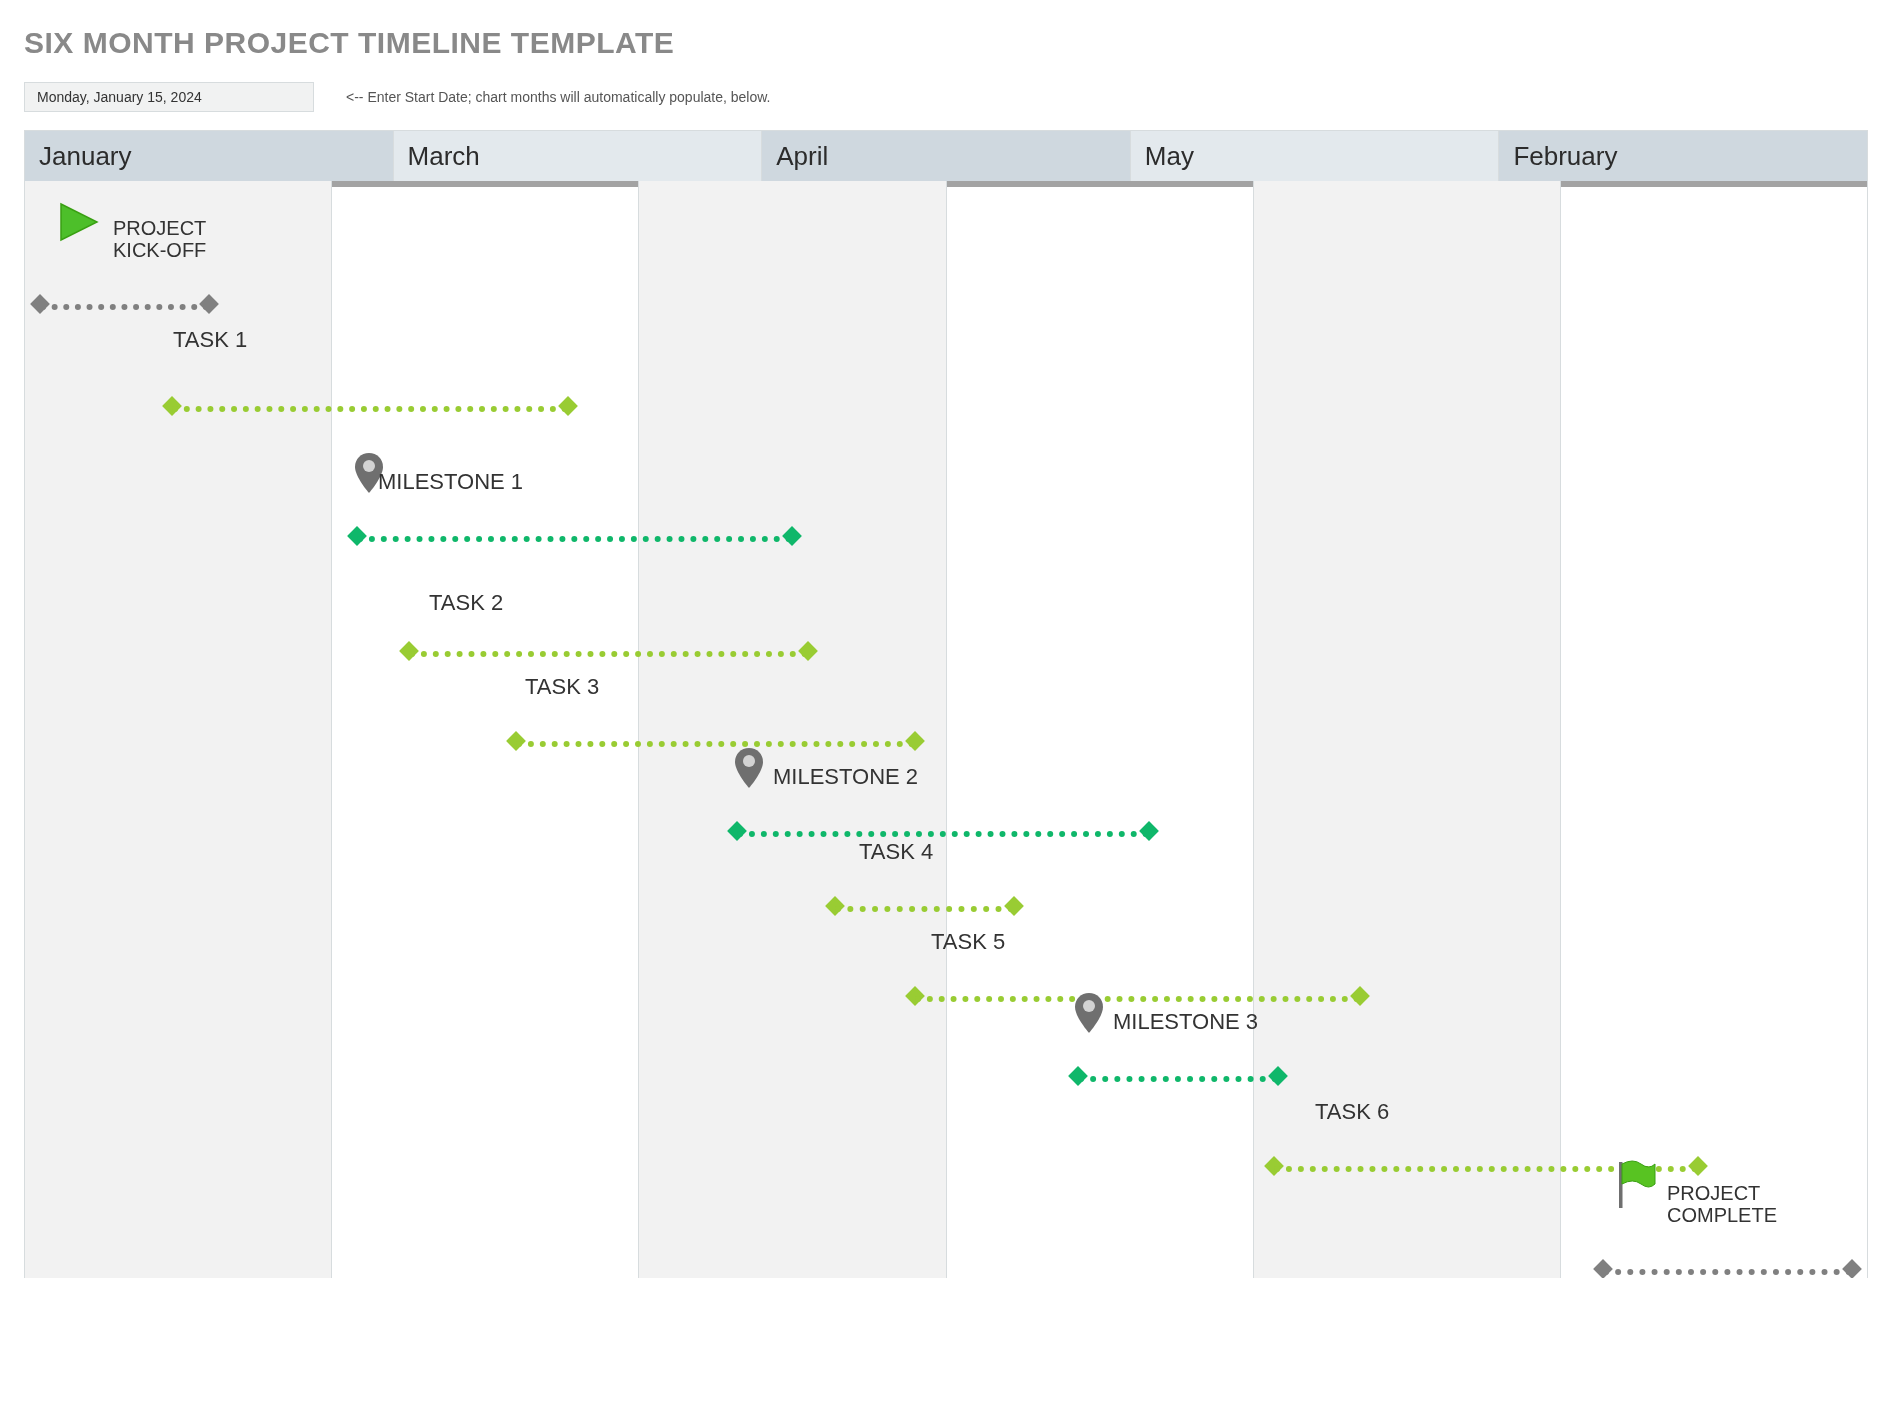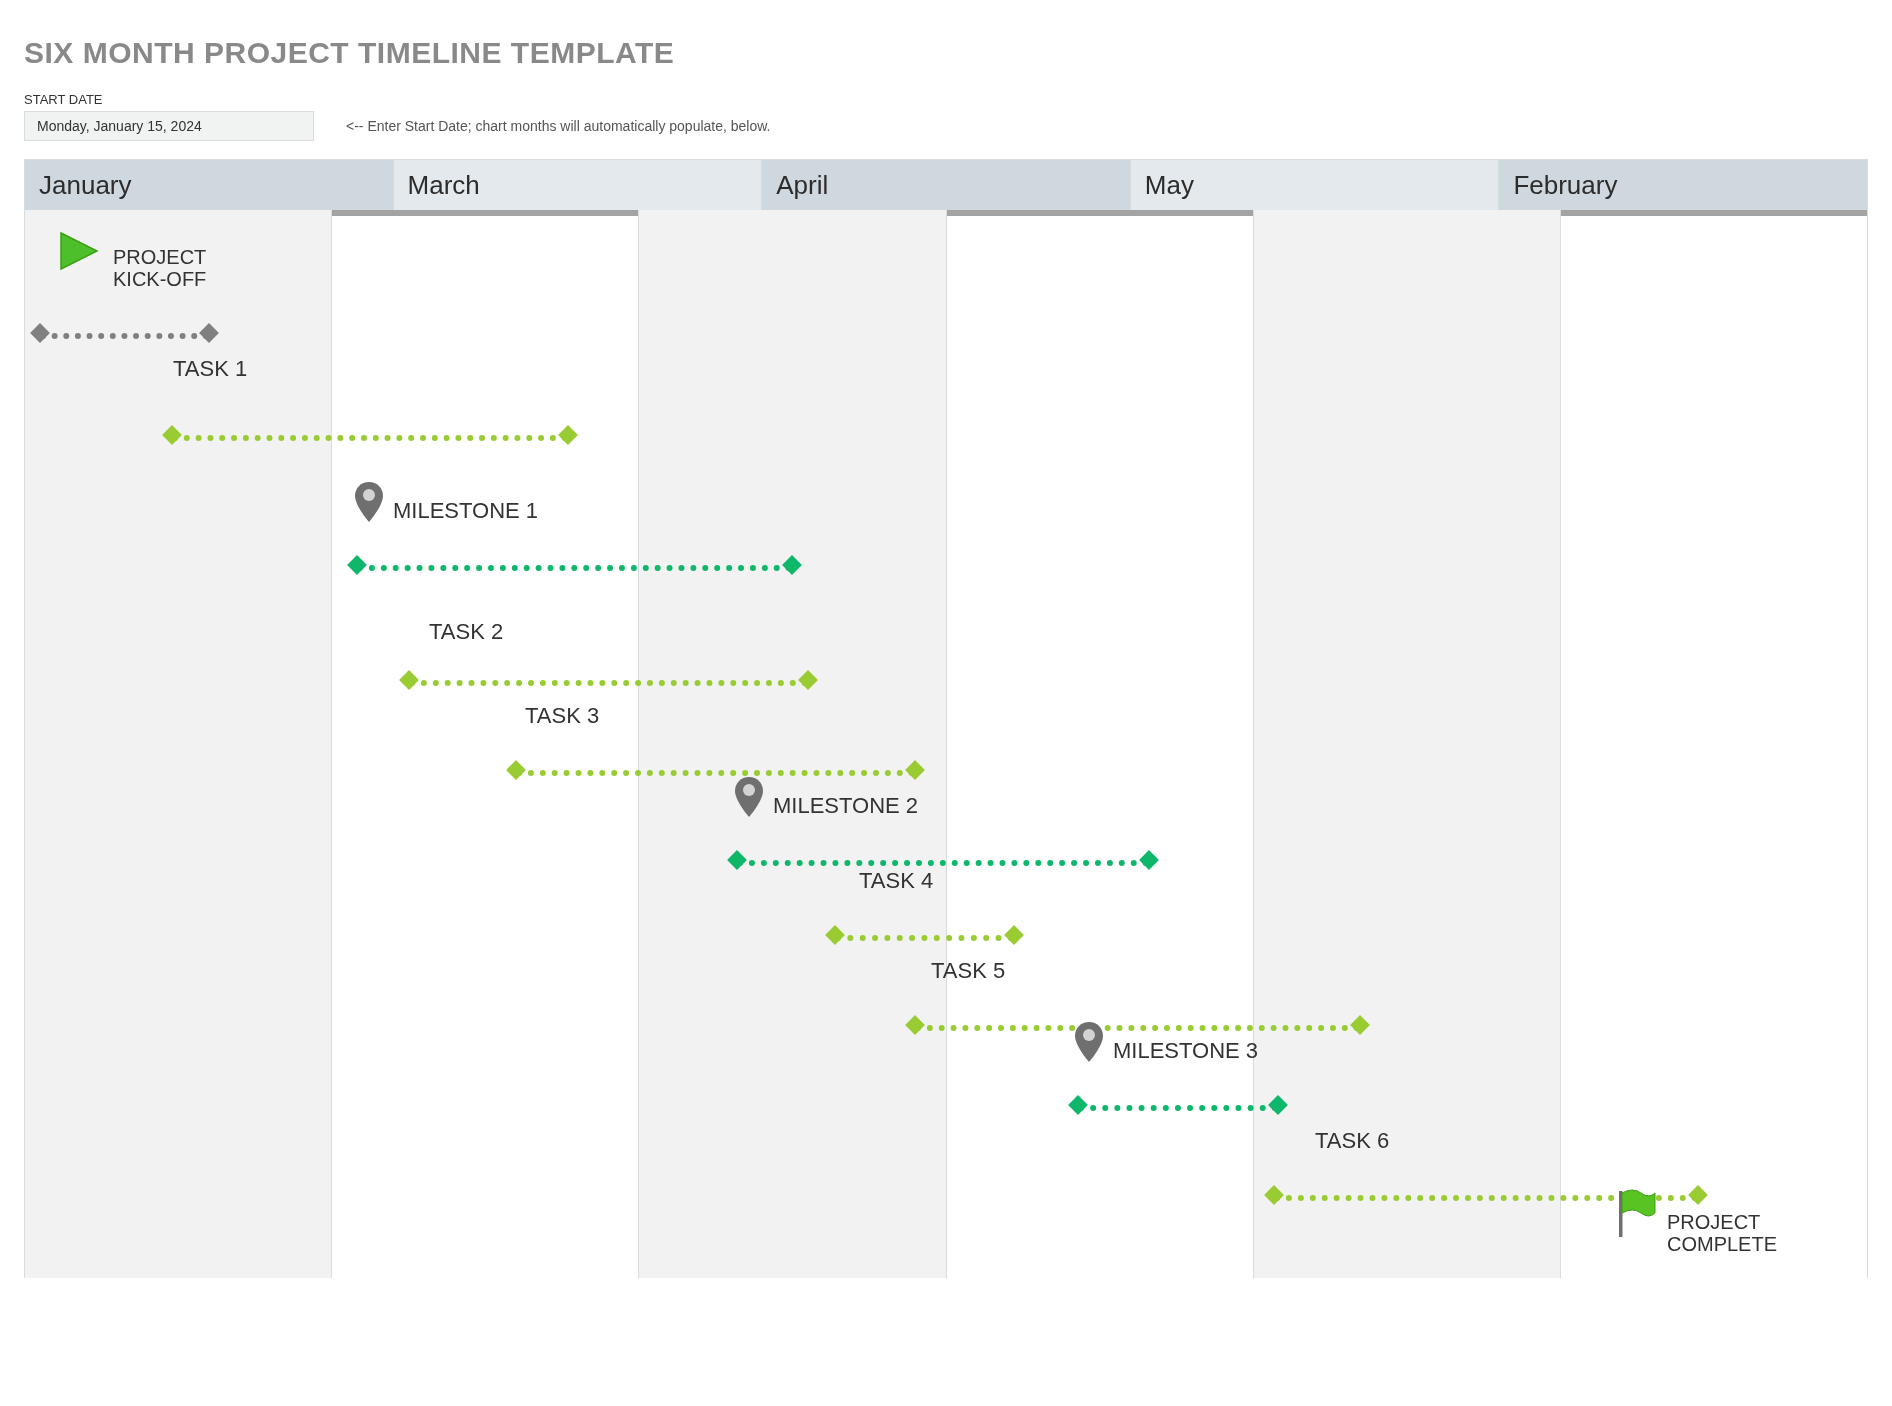--- a/index.html
+++ b/index.html
@@ -1,16 +1,16 @@
 <!DOCTYPE html>
 <html><head>
 <meta charset="utf-8">
 <style>
 html,body{margin:0;padding:0;font-family:"Century Gothic","Segoe UI",Arial,sans-serif;background:#fff;color:#333;}
-.page{width:1892px;height:1278px;padding:36px 24px;box-sizing:border-box;}
+.page{width:1892px;height:1278px;padding:26px 24px;box-sizing:border-box;}
 .title{font-size:30px;font-weight:700;color:#898989;letter-spacing:.5px;margin-bottom:22px;}
 .startdate-label{font-size:13px;color:#333;font-weight:400;margin-bottom:4px;}
 .startdate-row{display:flex;align-items:center;gap:32px;margin-bottom:18px;}
 .startdate-input{width:290px;height:30px;background:#f1f2f2;border:1px solid #d7dcde;box-sizing:border-box;display:flex;align-items:center;padding:0 12px;font-size:14px;}
 .startdate-hint{font-size:14px;color:#555;}
 .timeline{border:1px solid #d7dcde;height:1205px;position:relative;box-sizing:border-box;}
 .months{display:flex;height:50px;border-bottom:6px solid #a3a3a3;}
 .month{flex:1;border-right:1px solid #d7dcde;background:#cfd8df;display:flex;align-items:center;padding:0 14px;font-size:26px;color:#2c2c2c;box-sizing:border-box;}
 .month:nth-child(even){background:#e3e9ed;}
 .month:last-child{border-right:none;}
@@ -33,21 +33,20 @@
 .kick .cap{background:#808080;}
 .pin-icon{position:absolute;width:36px;height:44px;bottom:6px;}
 .flag-icon{position:absolute;width:42px;height:52px;bottom:6px;}
 .kick-label,.complete-label{font-size:20px;line-height:22px;}
 </style>
 </head>
 <body>
 
 <div class="page">
   <div class="title">SIX MONTH PROJECT TIMELINE TEMPLATE</div>
-  <div class="startdate-label">START DATE</div>
   <div class="startdate-row">
     <div class="startdate-input">Monday, January 15, 2024</div>
     <div class="startdate-hint">&lt;-- Enter Start Date; chart months will automatically populate, below.</div>
   </div>
 
   <div class="timeline">
     <div class="months">
       <div class="month">January</div>
       <div class="month">March</div>
       <div class="month">April</div>
@@ -83,21 +82,21 @@
           <span class="dots"></span>
           <span class="cap right"></span>
         </div>
     </div>
 
     <div class="row" style="top:370px;">
       <svg class="pin-icon" style="left:326px;" viewBox="0 0 36 44">
         <path d="M18 2 C10 2 4 8 4 16 C4 26 18 42 18 42 C18 42 32 26 32 16 C32 8 26 2 18 2 Z" fill="#6f6f6f"></path>
         <circle cx="18" cy="15" r="6" fill="#d3d3d3"></circle>
       </svg>
-      <div class="bar-label" style="left:368px;bottom:6px;">MILESTONE 1</div>
+      <div class="bar-label" style="left:353px;bottom:6px;">MILESTONE 1</div>
       <div class="bar mile" style="top: 28px; left: 331.56px; width: 435.94px;">
           <span class="cap left"></span>
           <span class="dots"></span>
           <span class="cap right"></span>
         </div>
     </div>
 
     <div class="row" style="top:485px;">
       <div class="bar-label" style="left:396px;bottom:0;margin-left:8px;">TASK 2</div>
       <div class="bar task" style="top: 28px; left: 383.75px; width: 399.1px;">

